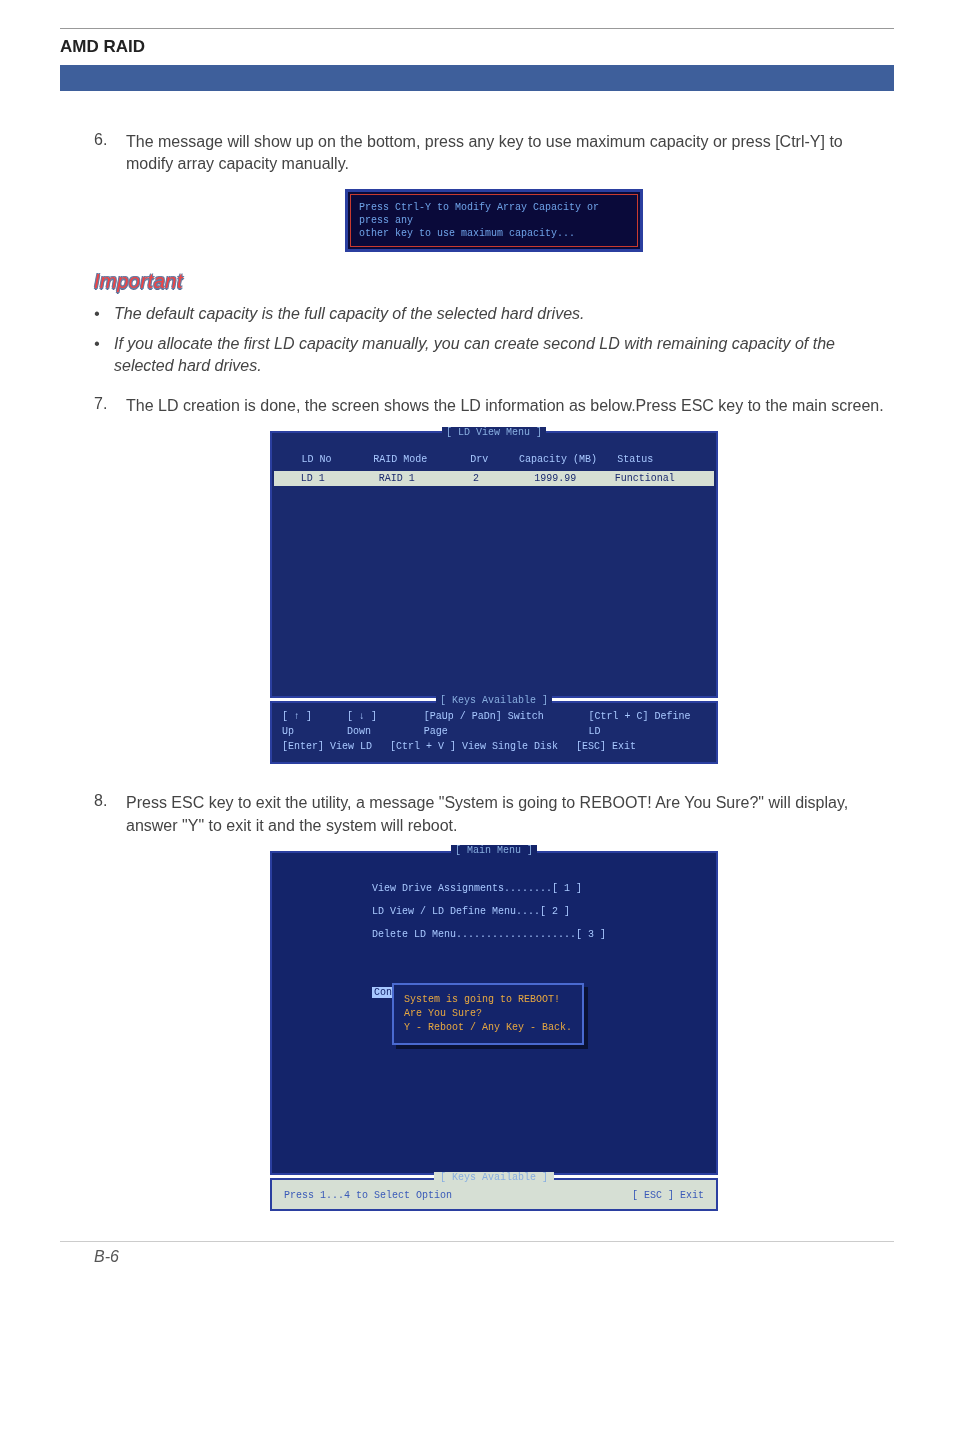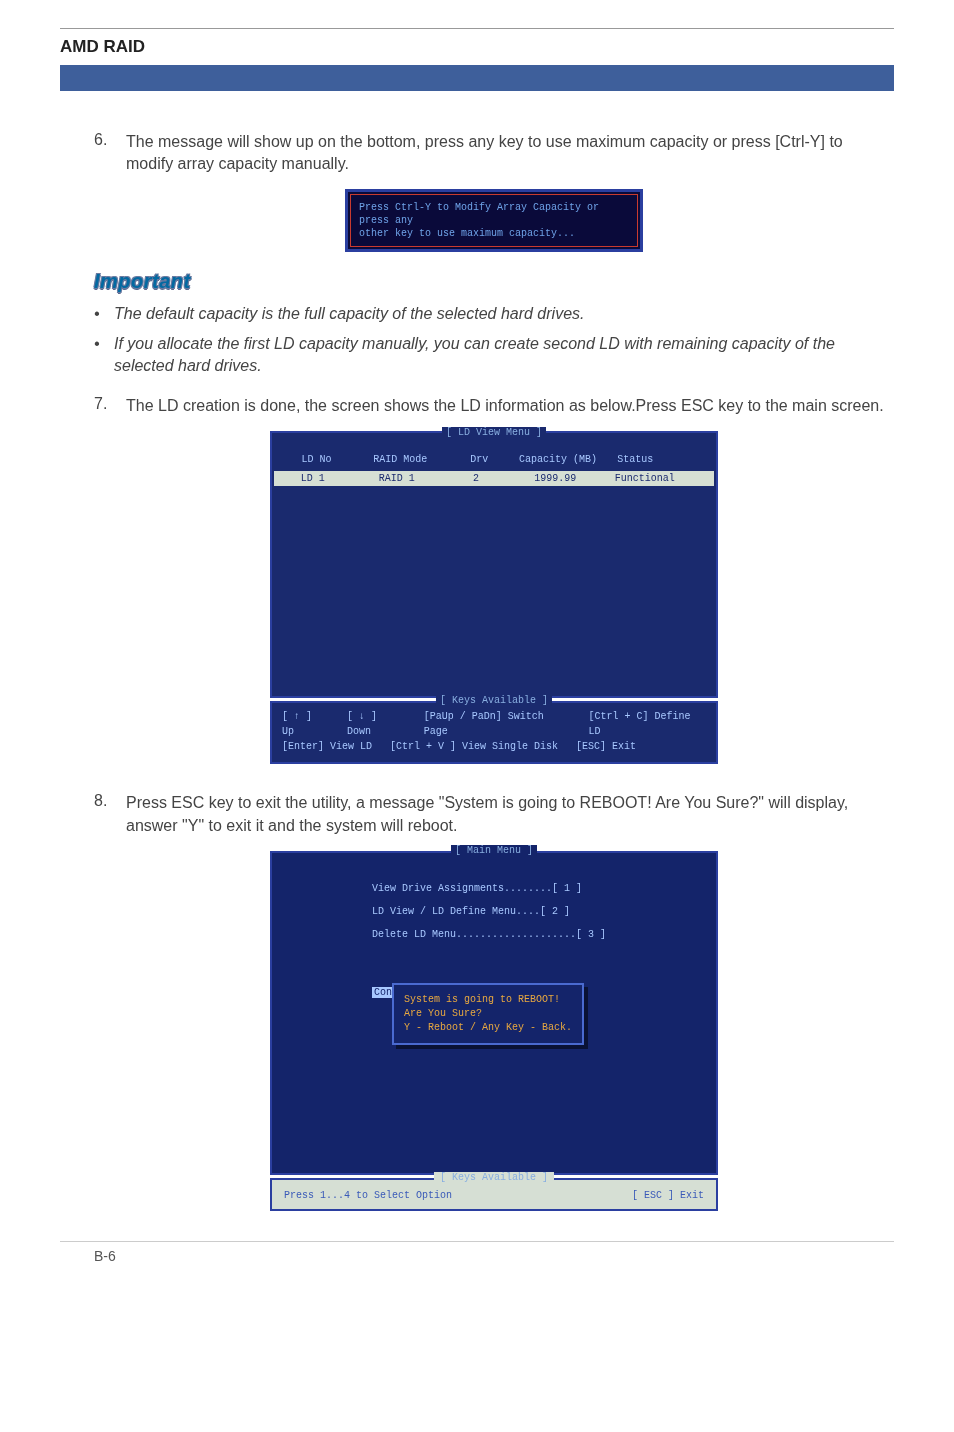--- a/index.html
+++ b/index.html
@@ -89,22 +89,22 @@
     color: #8aaed8;
     font-family: 'Courier New', monospace;
     font-size: 10px;
     padding: 2px 6px;
     display: flex;
     justify-content: space-between;
   }
   .important {
     font-size: 20px;
     font-style: italic;
-    font-weight: bold;
-    color: #0369a1;
+    font-weight: normal;
+    color: #ef4444;
     text-shadow:
       -1px -1px 0 #6a7aa0,
        1px -1px 0 #6a7aa0,
       -1px  1px 0 #6a7aa0,
        1px  1px 0 #6a7aa0,
        0 2px 0 #5a6a90;
     margin: 8px 0 10px 0;
     letter-spacing: 0.5px;
   }
   ul.bullets {
@@ -268,23 +268,24 @@
   .ss3-keys-text {
     font-size: 10px;
     color: #3a5ab8;
   }
   .footer-line {
     border-top: 1px solid #ccc;
     margin-top: 30px;
     padding-top: 6px;
   }
   .page-num {
-    font-size: 14px;
+    font-size: 16px;
     color: #555;
     padding-left: 34px;
+    font-style: italic;
   }
 </style>
 </head>
 <body>
 
 <div class="page">
   <div class="header-band">
     <div class="header-title">AMD RAID</div>
   </div>
   <div class="blue-band"></div>

